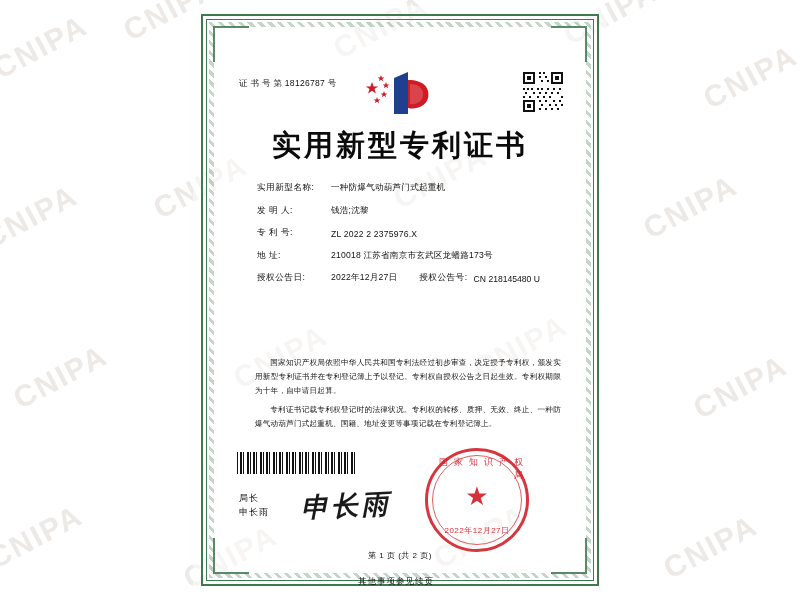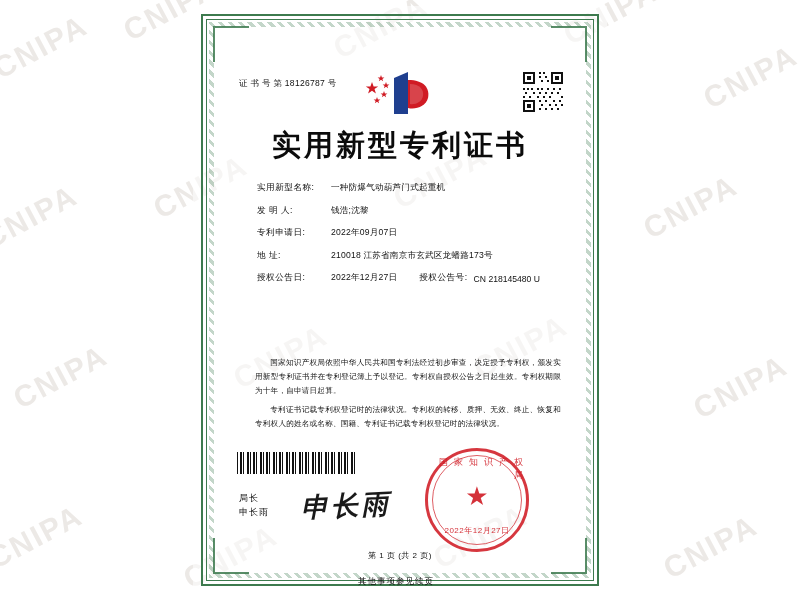--- a/index.html
+++ b/index.html
@@ -394,38 +394,38 @@
     <div id="fields">
       <div class="field-row">
         <span class="field-label">实用新型名称:</span>
         <span class="field-value">一种防爆气动葫芦门式起重机</span>
       </div>
       <div class="field-row">
         <span class="field-label">发  明  人:</span>
         <span class="field-value">钱浩;沈黎</span>
       </div>
       <div class="field-row">
-        <span class="field-label">专利申请日:</span>
-        <span class="field-value">2022年09月07日</span>
+        <span class="field-label">专  利  号:</span>
+        <span class="field-value">ZL 2022 2 2375976.X</span>
       </div>
       <div class="field-row">
         <span class="field-label">地      址:</span>
         <span class="field-value">210018 江苏省南京市玄武区龙蟠路173号</span>
       </div>
       <div class="field-row dual">
         <span class="field-label">授权公告日:</span>
         <span class="field-value">2022年12月27日</span>
         <span class="second-label">授权公告号:</span>
         <span class="second-value">CN 218145480 U</span>
       </div>
     </div>
 
     <div id="body-text">
       <p>国家知识产权局依照中华人民共和国专利法经过初步审查，决定授予专利权，颁发实用新型专利证书并在专利登记簿上予以登记。专利权自授权公告之日起生效。专利权期限为十年，自申请日起算。</p>
-      <p>专利证书记载专利权登记时的法律状况。专利权的转移、质押、无效、终止、恢复和专利权人的姓名或名称、国籍、专利证书记载专利权登记时的法律状况。</p>
+      <p>专利证书记载专利权登记时的法律状况。专利权的转移、质押、无效、终止、一种防爆气动葫芦门式起重机、国籍、地址变更等事项记载在专利登记簿上。</p>
     </div>
 
     <div id="barcode"></div>
 
     <div id="director-label">
       <div>局长</div>
       <div>申长雨</div>
     </div>
     <div id="signature">申长雨</div>
 

